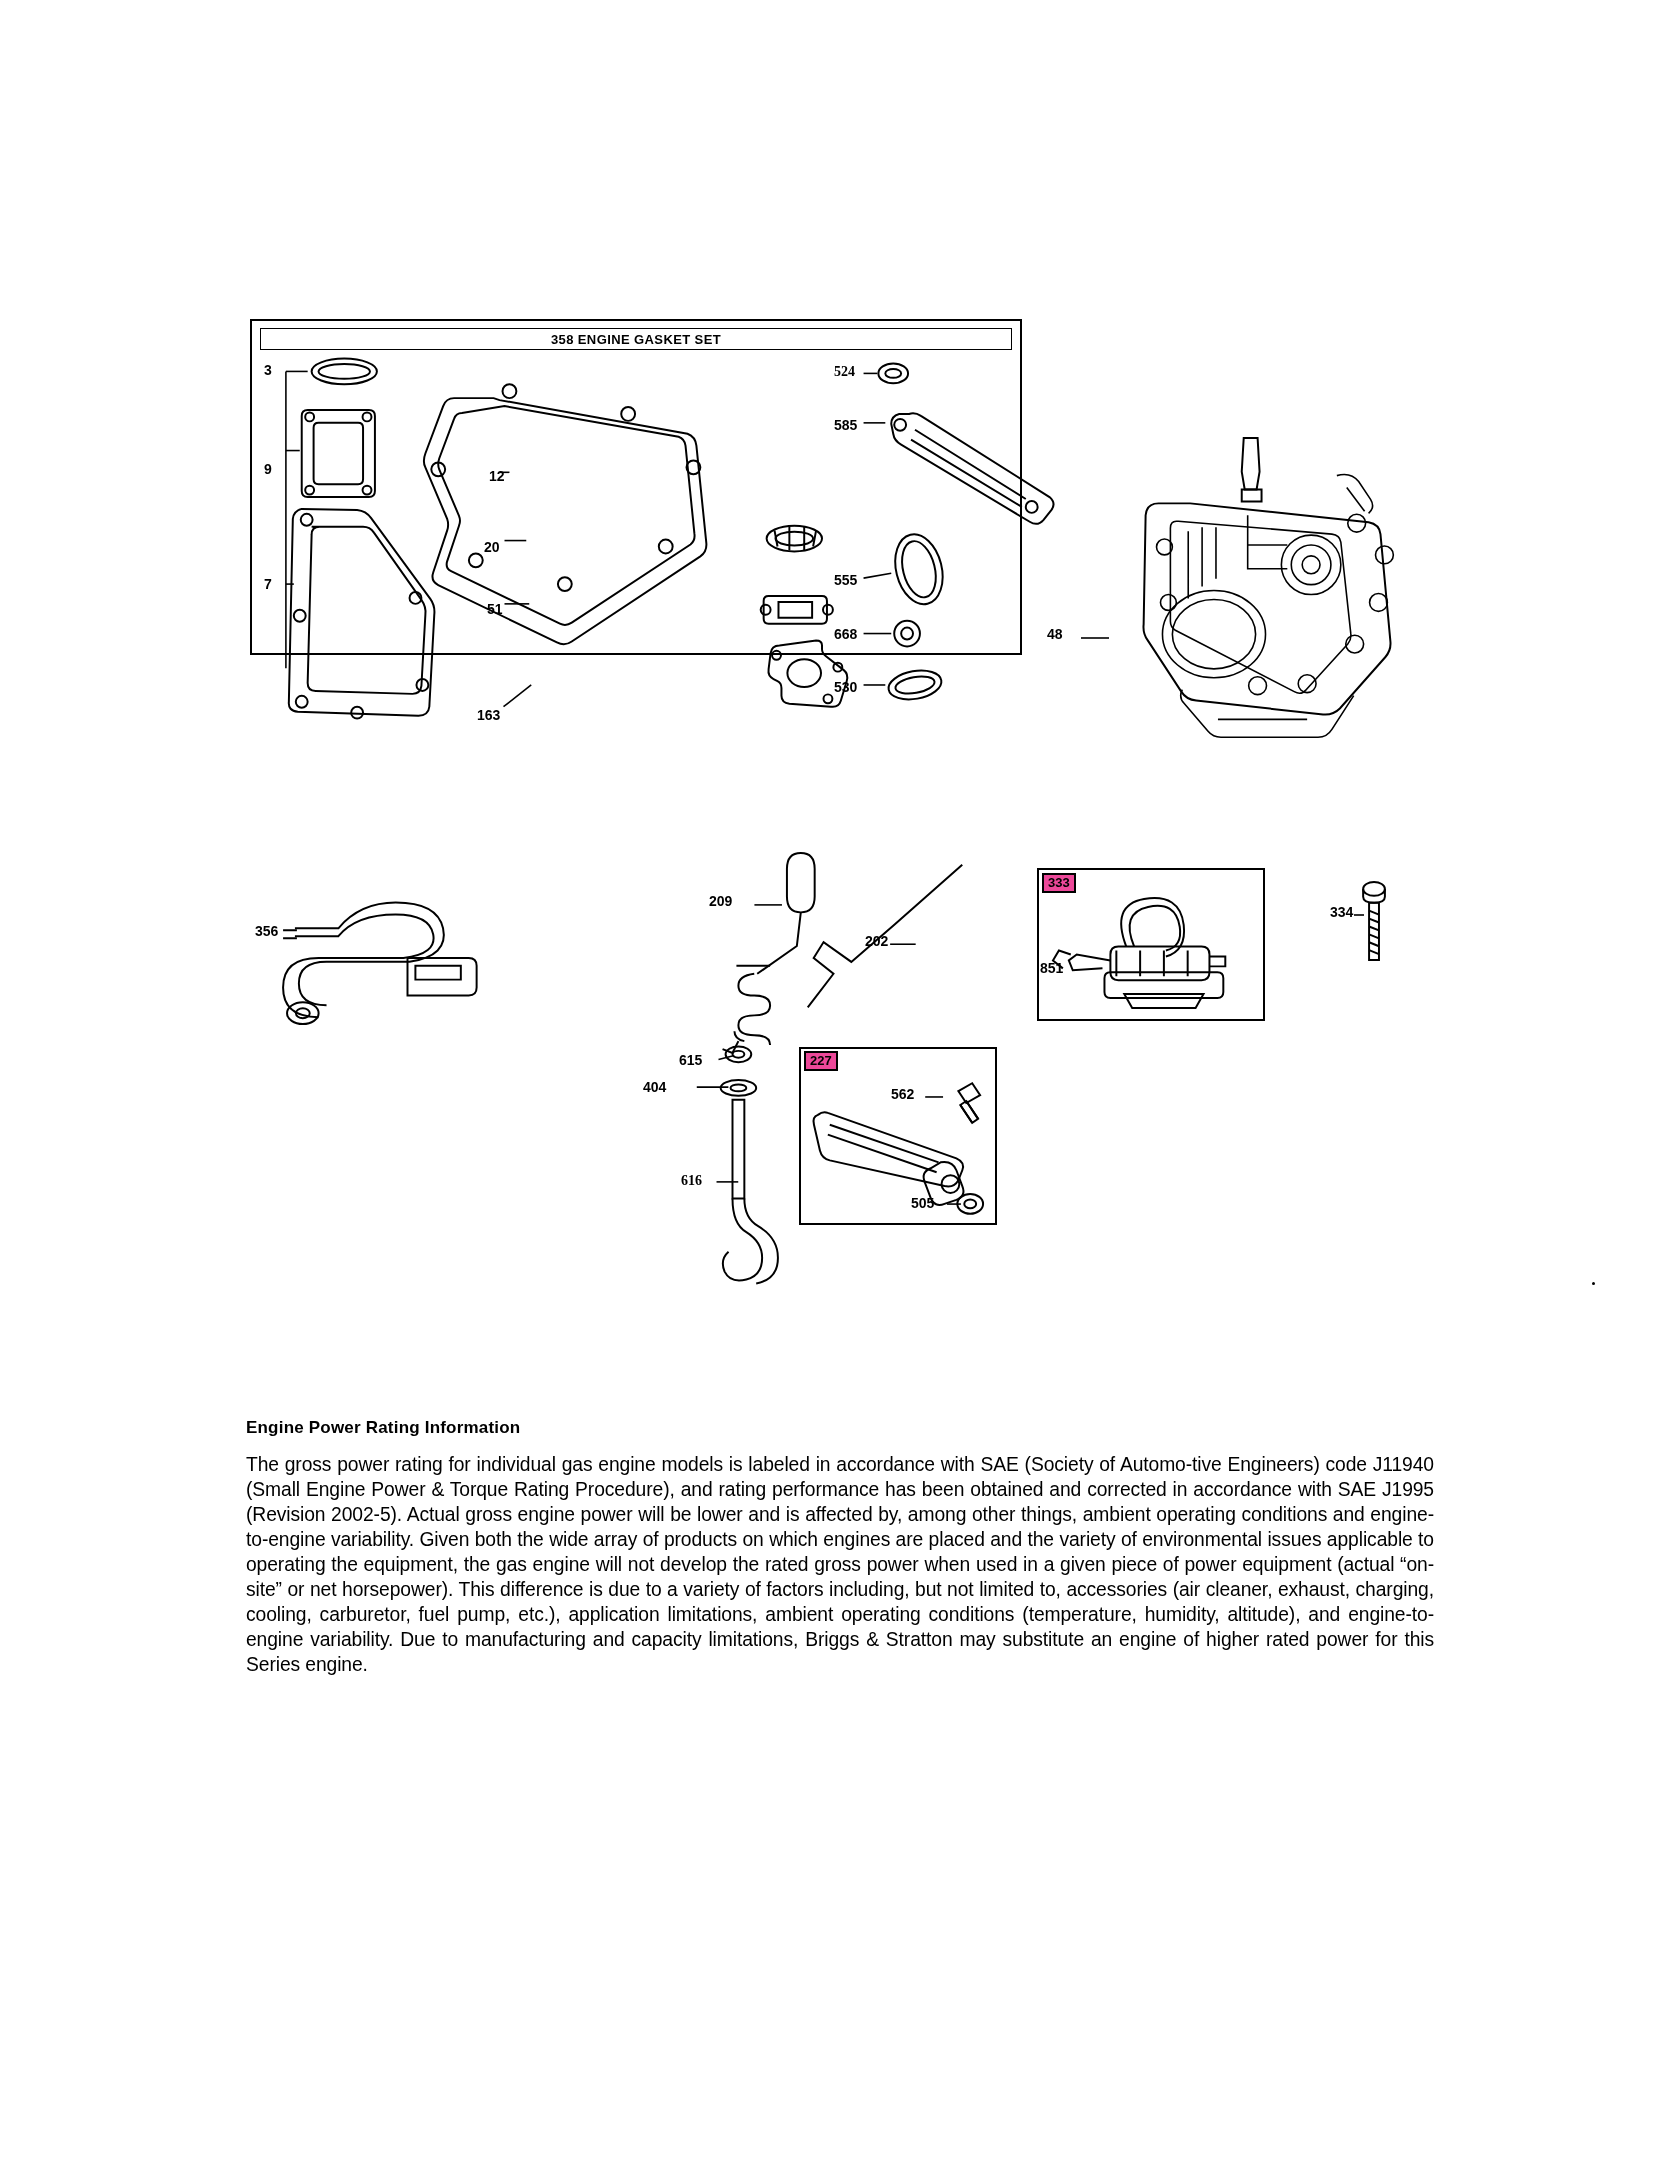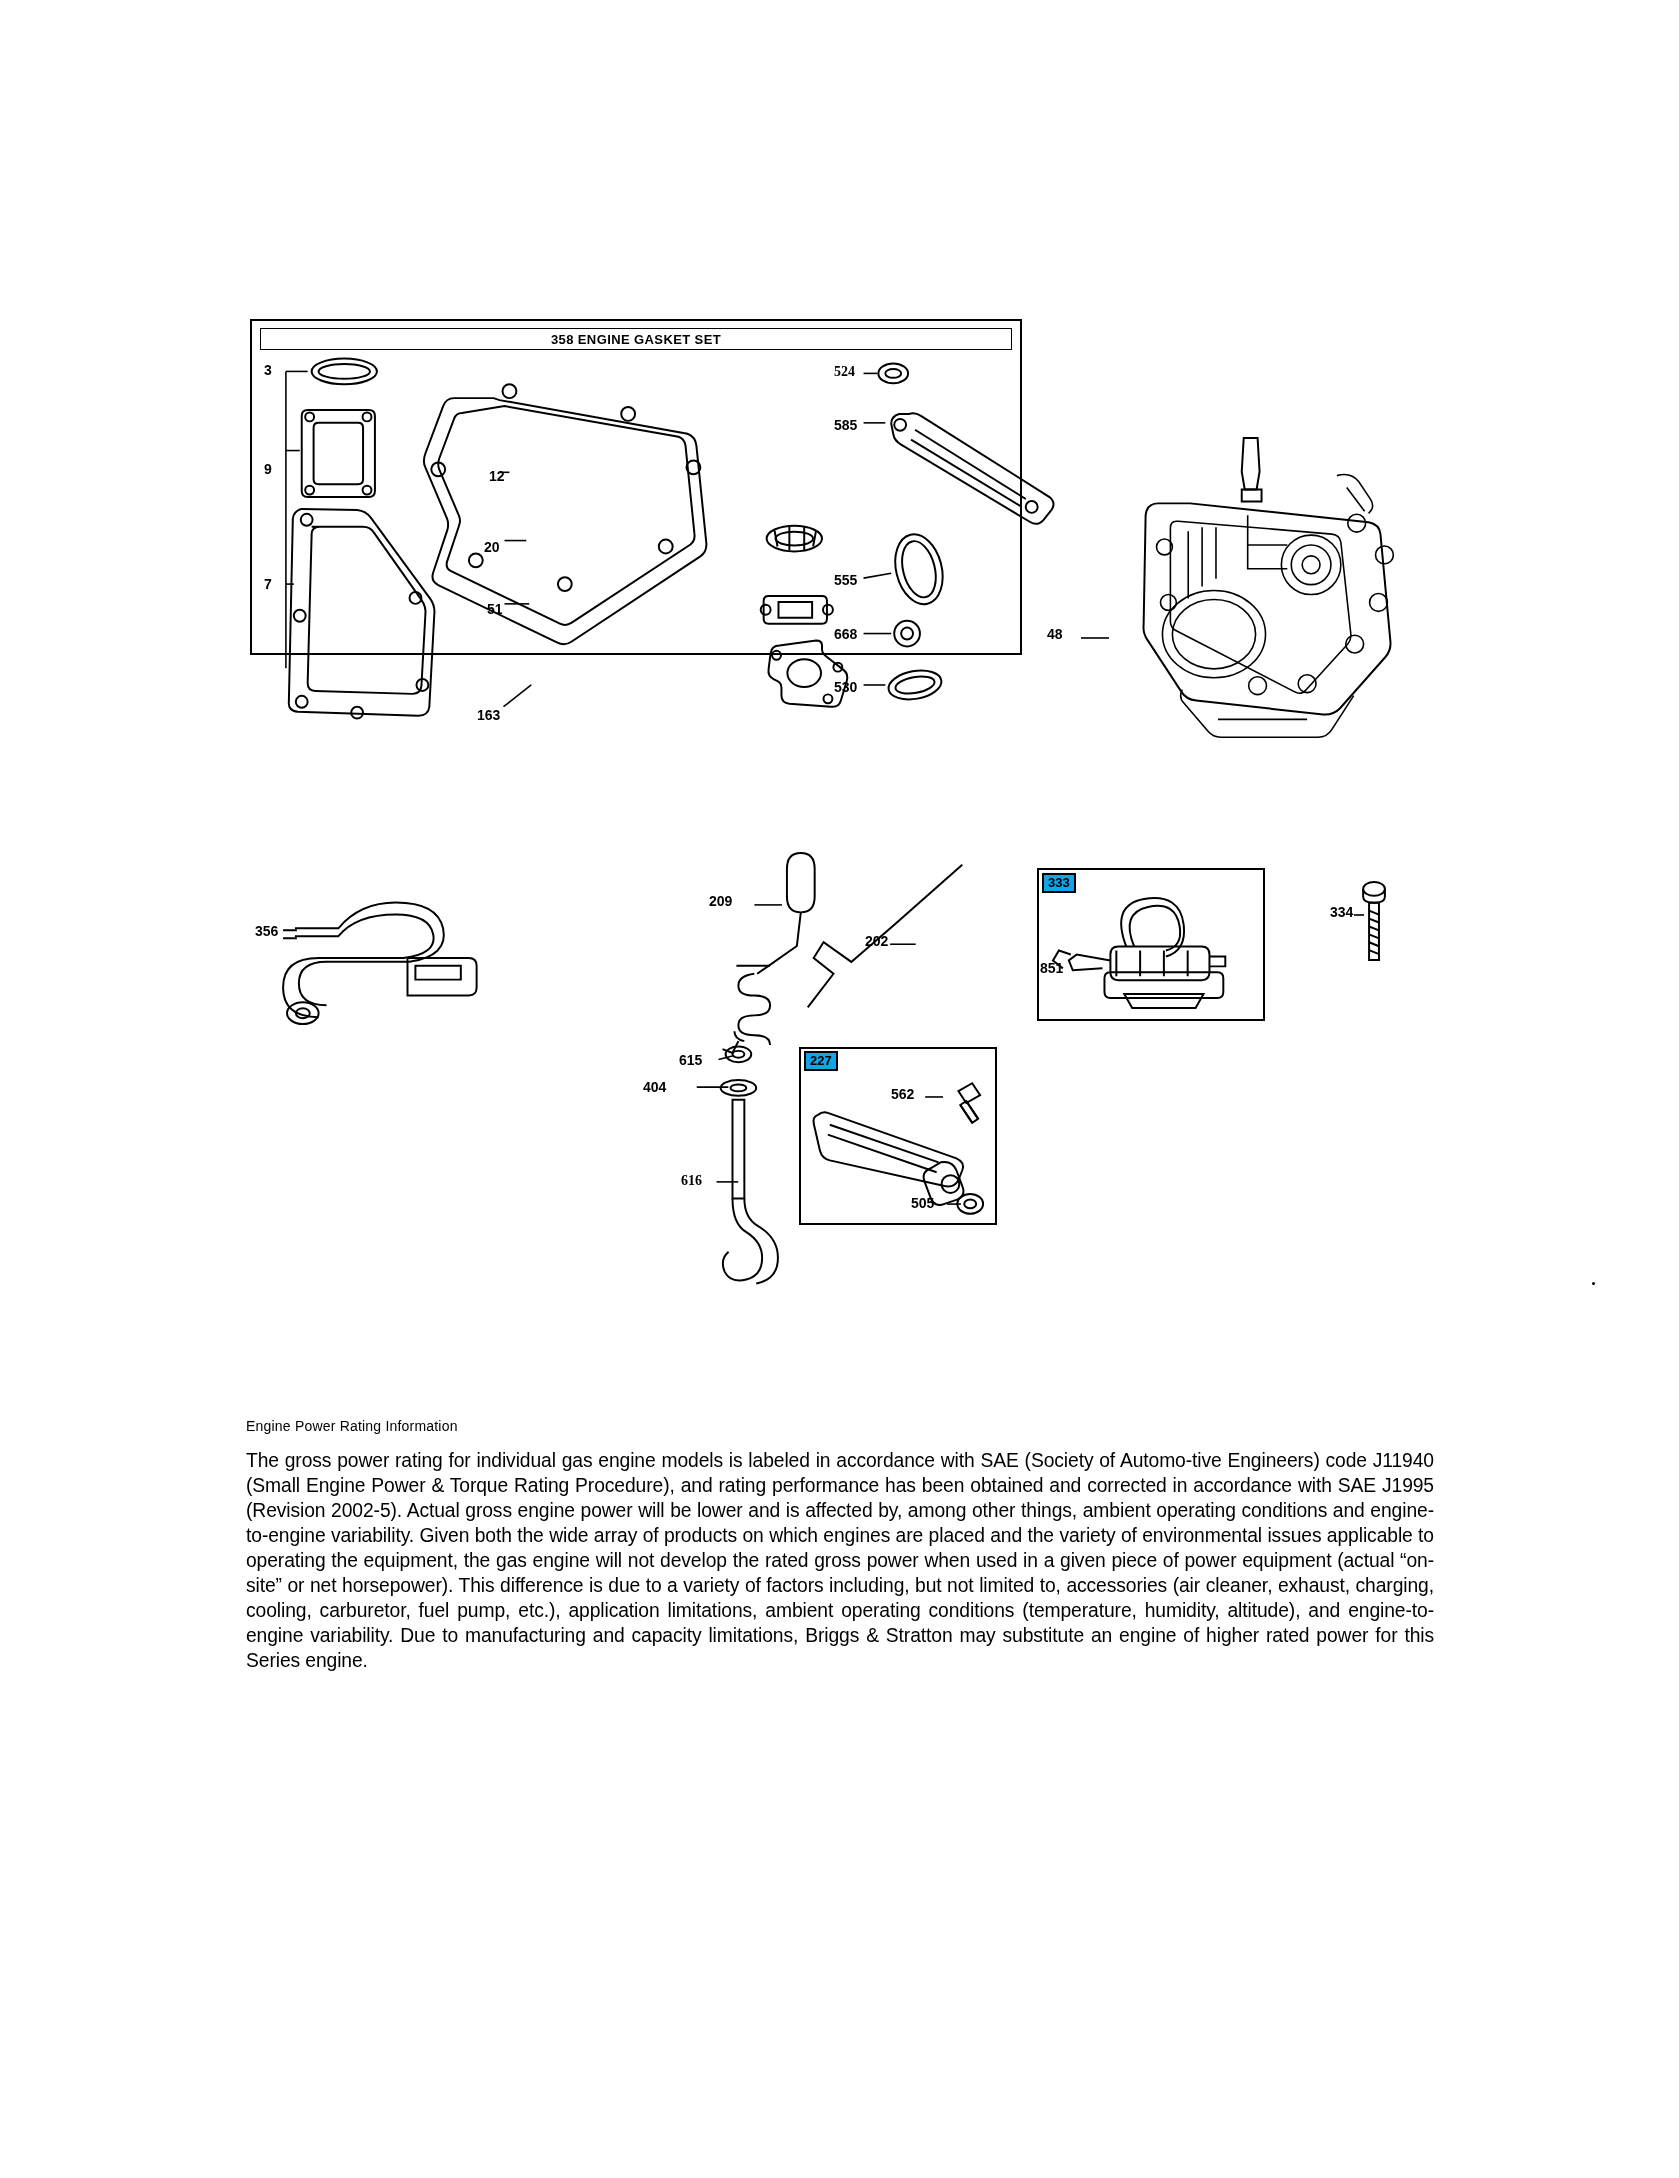--- a/index.html
+++ b/index.html
@@ -56,43 +56,43 @@
     white-space: nowrap;
   }
 
   .boxnum {
     position: absolute;
     border: 2px solid #000;
     box-sizing: border-box;
     font-size: 13px;
     font-weight: bold;
     padding: 1px 4px 2px 4px;
-    background: #0ea5e9;
+    background: #ec4899;
     line-height: 1;
   }
 
   .framebox {
     position: absolute;
     border: 2px solid #000;
     box-sizing: border-box;
   }
 
   svg { display: block; overflow: visible; }
   .art { position: absolute; }
 
   
   .text-section {
     position: absolute;
     left: 246px;
     top: 1418px;
     width: 1188px;
   }
   .sec-title {
-    font-size: 14px;
-    font-weight: normal;
+    font-size: 17px;
+    font-weight: bold;
     margin: 0 0 14px 0;
     letter-spacing: 0.2px;
   }
   .sec-body {
     font-size: 19.3px;
     line-height: 25px;
     text-align: justify;
     margin: 0;
     letter-spacing: -0.1px;
   }

